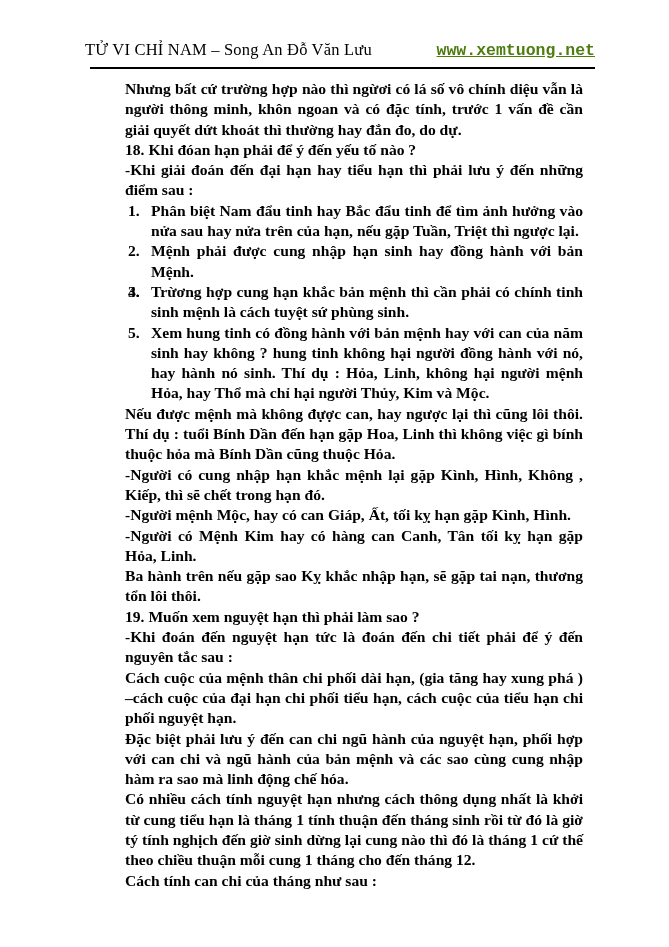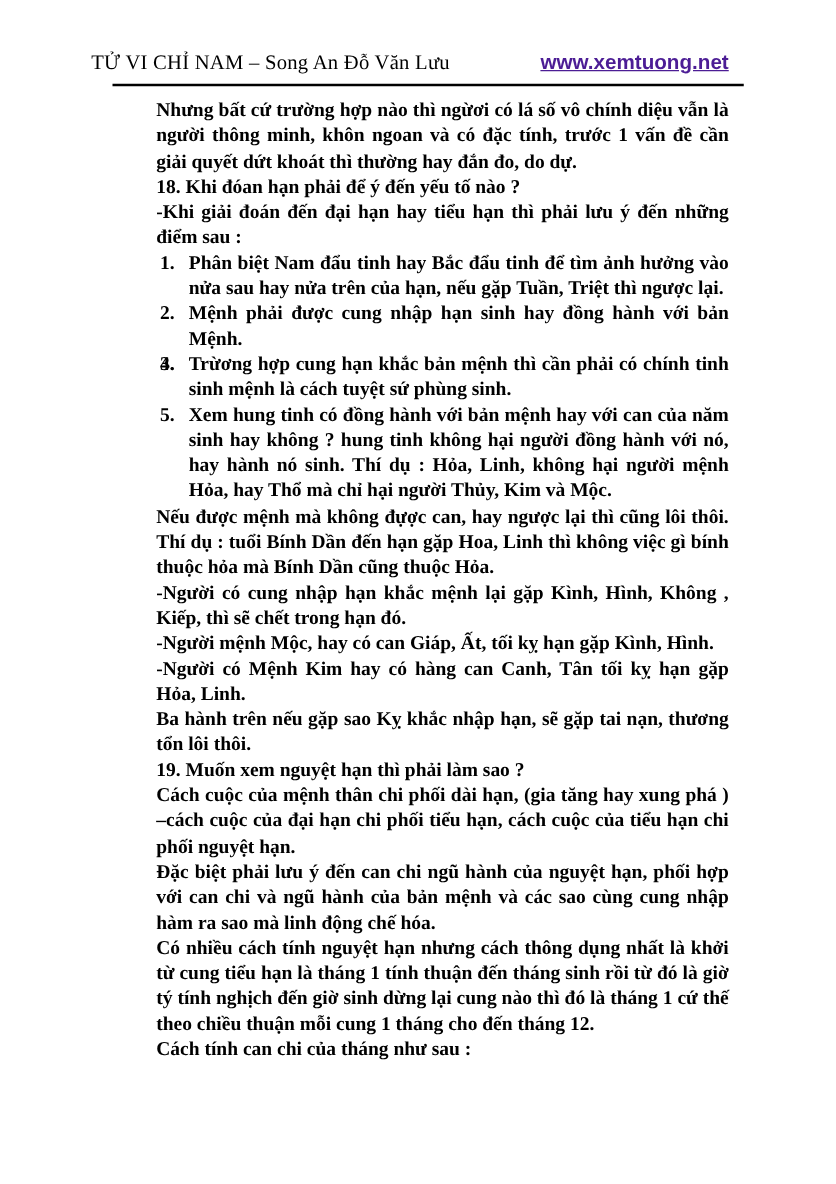--- a/index.html
+++ b/index.html
@@ -11,37 +11,37 @@
     position: relative;
     width: 669px;
     height: 947px;
     background: #ffffff;
     overflow: hidden;
     font-family: "Liberation Serif", serif;
     color: #000000;
   }
   .doc-header {
     position: absolute;
-    left: 73px;
+    left: 85px;
     top: 40px;
     width: 510px;
     display: flex;
     justify-content: space-between;
     align-items: flex-end;
   }
   .doc-title {
     font-size: 16.5px;
     letter-spacing: 0.2px;
     white-space: nowrap;
   }
   .doc-link {
-    font-family: Liberation Sans, sans-serif;
+    font-family: Liberation Mono, monospace;
     font-weight: bold;
     font-size: 16.5px;
-    color: #4c1d95;
+    color: #4d7c0f;
     text-decoration: underline;
     white-space: nowrap;
     cursor: pointer;
   }
   .header-rule {
     position: absolute;
     left: 90px;
     top: 67px;
     width: 505px;
     height: 0;
@@ -91,19 +91,20 @@
       <div class="block list"><span class="list-marker">2.</span><span>Mệnh phải được cung nhập hạn sinh hay đồng hành với bản Mệnh.</span></div>
       <div class="block list"><span class="list-marker">3.</span></div>
       <div class="block list"><span class="list-marker">4.</span><span>Trừơng hợp cung hạn khắc bản mệnh thì cần phải có chính tinh sinh mệnh là cách tuyệt sứ phùng sinh.</span></div>
       <div class="block list"><span class="list-marker">5.</span><span>Xem hung tinh có đồng hành với bản mệnh hay với can của năm sinh hay không ? hung tinh không hại người đồng hành với nó, hay hành nó sinh. Thí dụ : Hỏa, Linh, không hại người mệnh Hỏa, hay Thổ mà chỉ hại người Thủy, Kim và Mộc.</span></div>
       <div class="block para"><span>Nếu được mệnh mà không đựợc can, hay ngược lại thì cũng lôi thôi. Thí dụ : tuổi Bính Dần đến hạn gặp Hoa, Linh thì không việc gì bính thuộc hỏa mà Bính Dần cũng thuộc Hỏa.</span></div>
       <div class="block para"><span>-Người có cung nhập hạn khắc mệnh lại gặp Kình, Hình,  Không , Kiếp, thì sẽ chết trong hạn đó.</span></div>
       <div class="block para"><span>-Người mệnh Mộc, hay có can Giáp, Ất, tối kỵ hạn gặp Kình, Hình.</span></div>
       <div class="block para"><span>-Người có Mệnh Kim hay có hàng can Canh, Tân tối kỵ hạn gặp Hỏa, Linh.</span></div>
       <div class="block para"><span>Ba hành trên nếu gặp sao Kỵ khắc nhập hạn, sẽ gặp tai nạn, thương tổn lôi thôi.</span></div>
       <div class="block para"><span>19. Muốn xem nguyệt hạn thì phải làm sao ?</span></div>
+      <div class="block para"><span>-Khi đoán đến nguyệt hạn tức là đoán đến chi tiết phải để ý đến nguyên tắc sau :</span></div>
       <div class="block para"><span>Cách cuộc của mệnh thân chi phối dài hạn, (gia tăng hay xung phá ) –cách cuộc của đại hạn chi phối tiểu hạn, cách cuộc của tiểu hạn chi phối nguyệt hạn.</span></div>
       <div class="block para"><span>Đặc biệt phải lưu ý đến can chi ngũ hành của nguyệt hạn, phối hợp với can chi và ngũ hành của bản mệnh và các sao cùng cung nhập hàm ra sao mà linh động chế hóa.</span></div>
       <div class="block para"><span>Có nhiều cách tính nguyệt hạn nhưng cách thông dụng nhất là khởi từ cung tiểu hạn là tháng 1 tính thuận đến tháng sinh rồi từ đó là giờ tý tính nghịch đến giờ sinh dừng lại cung nào thì đó là tháng 1 cứ thế theo chiều thuận mỗi cung 1 tháng cho đến tháng 12.</span></div>
       <div class="block para"><span>Cách tính can chi của tháng như sau :</span></div>
     </div>
 
 </div>
 
 </body></html>

